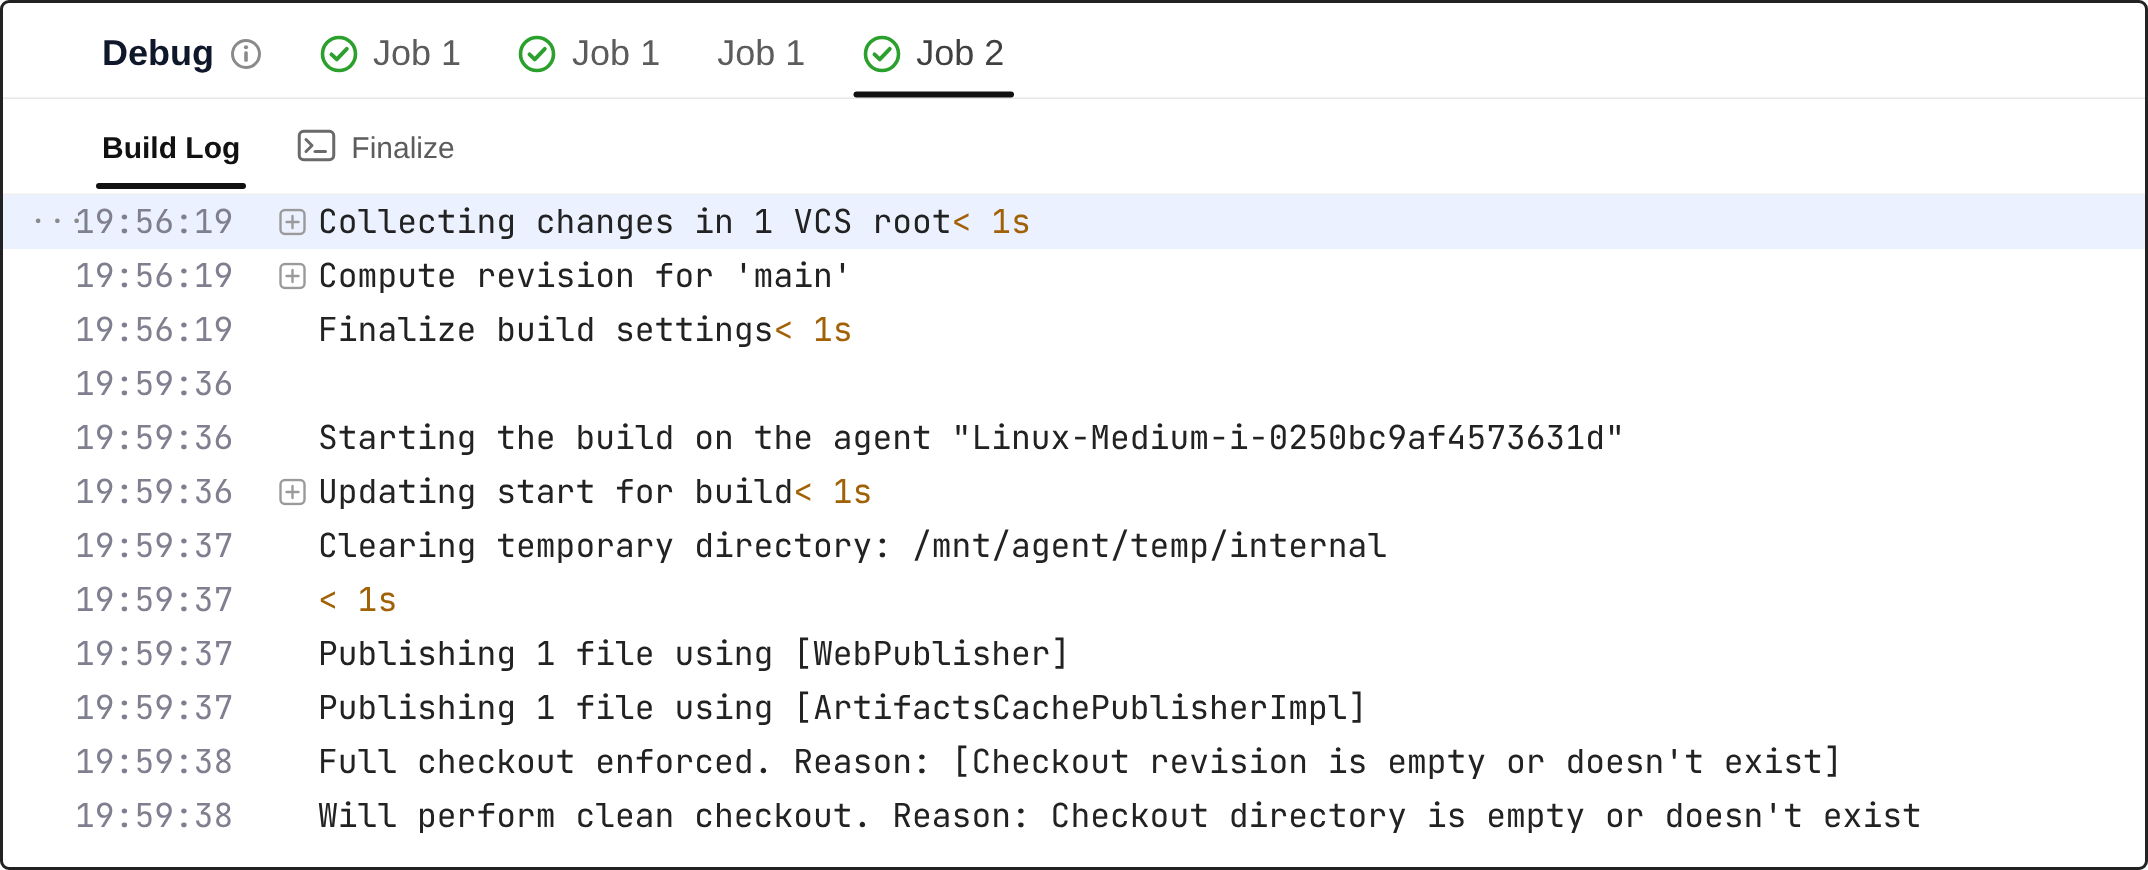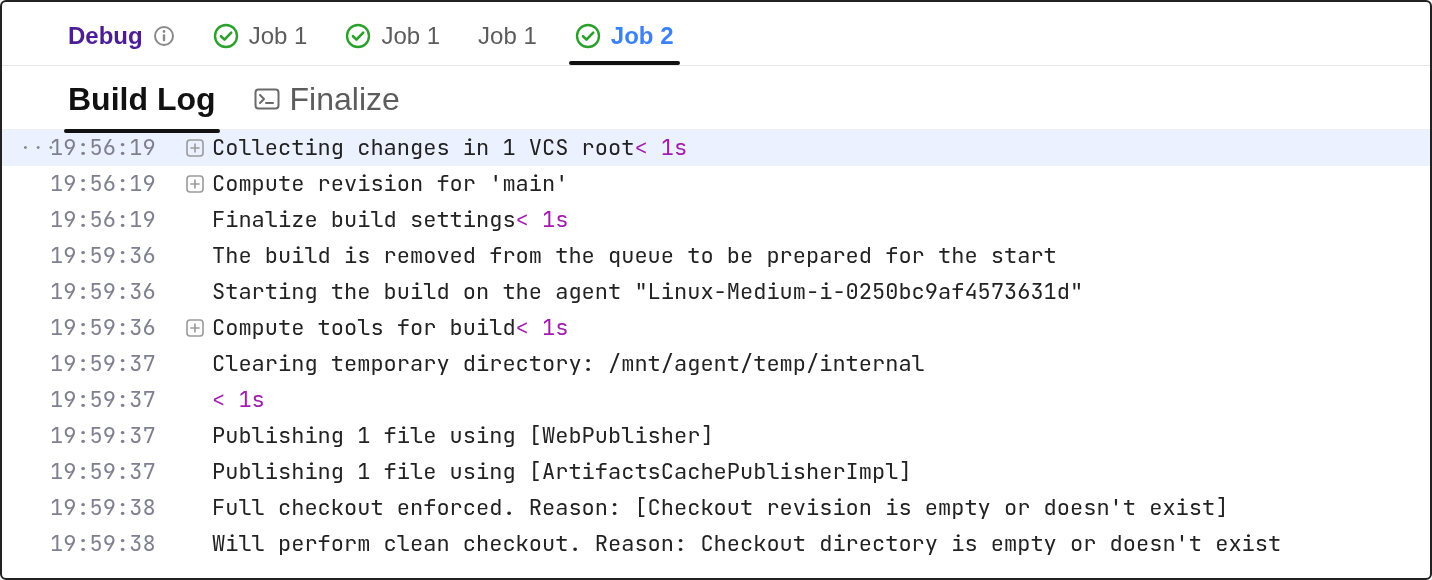--- a/index.html
+++ b/index.html
@@ -32,22 +32,22 @@
   .tab {
     display: flex;
     align-items: center;
     gap: 10px;
     font-size: 24px;
     color: #5c5c5c;
     cursor: pointer;
     padding: 6px 2px 14px 2px;
     position: relative;
   }
-  .tab.debug { font-weight: 700; color: #4c1d95; }
-  .tab.active { font-weight: 700; color: #3b82f6; }
+  .tab.debug { font-weight: 700; color: #0f172a; }
+  .tab.active { font-weight: 400; color: #404040; }
   .tab.active::after {
     content: "";
     position: absolute;
     left: -4px; right: -4px; bottom: -1px;
     height: 4px;
     background: #111;
     border-radius: 2px;
   }
   .tab .icon { display: inline-flex; align-items: center; }
   .tab .icon svg { display: block; }
@@ -58,21 +58,21 @@
     align-items: center;
     gap: 34px;
     padding: 12px 0 0 64px;
     height: 64px;
     border-bottom: 1px solid #eee;
   }
   .subtab {
     display: flex;
     align-items: center;
     gap: 10px;
-    font-size: 32px;
+    font-size: 20px;
     color: #5c5c5c;
     cursor: pointer;
     padding: 6px 2px 14px 2px;
     position: relative;
   }
   .subtab.active { font-weight: 700; color: #111; }
   .subtab.active::after {
     content: "";
     position: absolute;
     left: -2px; right: -2px; bottom: -1px;
@@ -114,21 +114,21 @@
     width: 34px;
     display: inline-flex;
     align-items: center;
     justify-content: center;
     color: #9a9a9a;
     cursor: pointer;
   }
   .expand svg { display: block; }
   .expand.empty { cursor: default; }
   .msg { color: #222; }
-  .dur { color: #a21caf; }
+  .dur { color: #a16207; }
 </style>
 </head>
 <body>
 
 <div class="frame">
 
   <div class="tabs-row">
     <div class="tab debug">
       <span>Debug</span>
       <span class="icon">
@@ -196,27 +196,27 @@
             <rect x="1" y="1" width="16" height="16" rx="3" fill="none" stroke="#9a9a9a" stroke-width="1.6"></rect>
             <line x1="5" y1="9" x2="13" y2="9" stroke="#9a9a9a" stroke-width="1.6" stroke-linecap="round"></line>
             <line x1="9" y1="5" x2="9" y2="13" stroke="#9a9a9a" stroke-width="1.6" stroke-linecap="round"></line>
           </svg></span><span class="msg">Collecting changes in 1 VCS root</span> <span class="dur">&lt; 1s</span></div>
       <div class="log-line"><span class="dots"></span><span class="ts">19:56:19</span><span class="expand"><svg width="18" height="18" viewBox="0 0 18 18">
             <rect x="1" y="1" width="16" height="16" rx="3" fill="none" stroke="#9a9a9a" stroke-width="1.6"></rect>
             <line x1="5" y1="9" x2="13" y2="9" stroke="#9a9a9a" stroke-width="1.6" stroke-linecap="round"></line>
             <line x1="9" y1="5" x2="9" y2="13" stroke="#9a9a9a" stroke-width="1.6" stroke-linecap="round"></line>
           </svg></span><span class="msg">Compute revision for 'main'</span></div>
       <div class="log-line"><span class="dots"></span><span class="ts">19:56:19</span><span class="expand empty"></span><span class="msg">Finalize build settings</span> <span class="dur">&lt; 1s</span></div>
-      <div class="log-line"><span class="dots"></span><span class="ts">19:59:36</span><span class="expand empty"></span><span class="msg">The build is removed from the queue to be prepared for the start</span></div>
+      <div class="log-line"><span class="dots"></span><span class="ts">19:59:36</span><span class="expand empty"></span></div>
       <div class="log-line"><span class="dots"></span><span class="ts">19:59:36</span><span class="expand empty"></span><span class="msg">Starting the build on the agent "Linux-Medium-i-0250bc9af4573631d"</span></div>
       <div class="log-line"><span class="dots"></span><span class="ts">19:59:36</span><span class="expand"><svg width="18" height="18" viewBox="0 0 18 18">
             <rect x="1" y="1" width="16" height="16" rx="3" fill="none" stroke="#9a9a9a" stroke-width="1.6"></rect>
             <line x1="5" y1="9" x2="13" y2="9" stroke="#9a9a9a" stroke-width="1.6" stroke-linecap="round"></line>
             <line x1="9" y1="5" x2="9" y2="13" stroke="#9a9a9a" stroke-width="1.6" stroke-linecap="round"></line>
-          </svg></span><span class="msg">Compute tools for build</span> <span class="dur">&lt; 1s</span></div>
+          </svg></span><span class="msg">Updating start for build</span> <span class="dur">&lt; 1s</span></div>
       <div class="log-line"><span class="dots"></span><span class="ts">19:59:37</span><span class="expand empty"></span><span class="msg">Clearing temporary directory: /mnt/agent/temp/internal</span></div>
       <div class="log-line"><span class="dots"></span><span class="ts">19:59:37</span><span class="expand empty"></span> <span class="dur">&lt; 1s</span></div>
       <div class="log-line"><span class="dots"></span><span class="ts">19:59:37</span><span class="expand empty"></span><span class="msg">Publishing 1 file using [WebPublisher]</span></div>
       <div class="log-line"><span class="dots"></span><span class="ts">19:59:37</span><span class="expand empty"></span><span class="msg">Publishing 1 file using [ArtifactsCachePublisherImpl]</span></div>
       <div class="log-line"><span class="dots"></span><span class="ts">19:59:38</span><span class="expand empty"></span><span class="msg">Full checkout enforced. Reason: [Checkout revision is empty or doesn't exist]</span></div>
       <div class="log-line"><span class="dots"></span><span class="ts">19:59:38</span><span class="expand empty"></span><span class="msg">Will perform clean checkout. Reason: Checkout directory is empty or doesn't exist</span></div>
     </div>
 
 </div>
 

